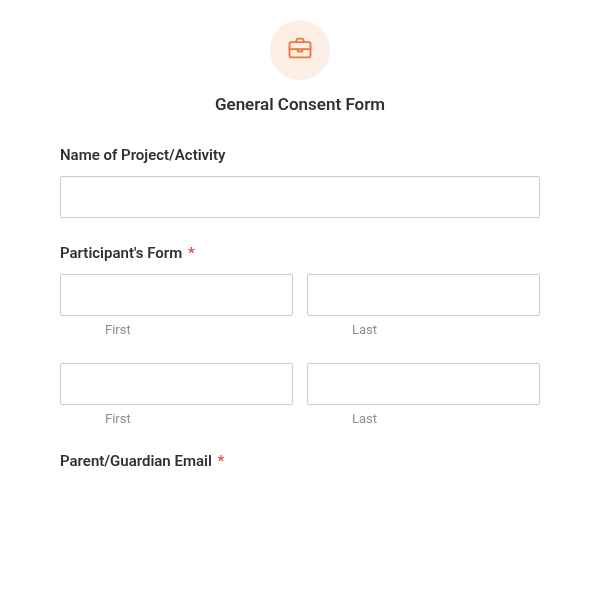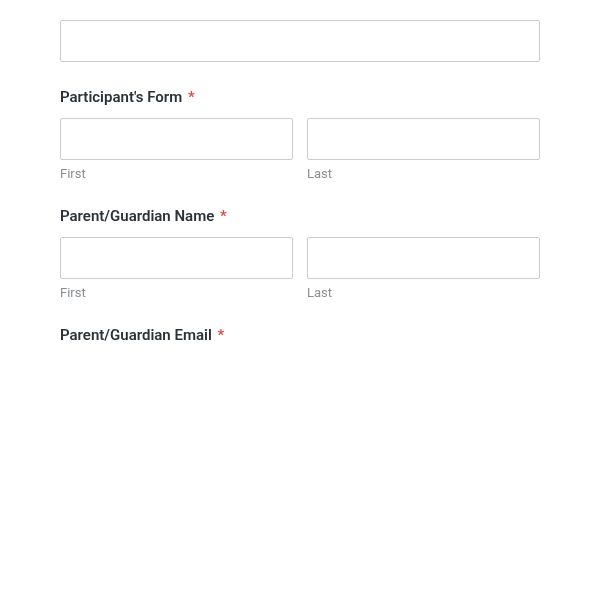--- a/index.html
+++ b/index.html
@@ -54,29 +54,46 @@
   }
   .row {
     display: flex;
     gap: 14px;
   }
   .col { flex: 1; display: flex; flex-direction: column; }
   .sublabel {
     font-size: 13px;
     color: #8a8f94;
     margin-top: 6px;
+    margin-left: 45px;
   }
 </style>
 </head>
 <body>
 
 <div class="page">
 
+  <div class="header">
+    <div class="icon-wrap">
+      <span>
+        <svg viewBox="0 0 24 24" fill="none" stroke="#e97a3a" stroke-width="1.6" stroke-linecap="round" stroke-linejoin="round">
+          <rect x="3" y="7" width="18" height="13" rx="1.5"></rect>
+          <path d="M3 13h18"></path>
+          <path d="M10 13v2h4v-2"></path>
+          <path d="M9 7V5.5A1.5 1.5 0 0 1 10.5 4h3A1.5 1.5 0 0 1 15 5.5V7"></path>
+        </svg>
+      </span>
+    </div>
+    <h1 class="form-title">General Consent Form</h1>
+  </div>
 
   <div class="field-group">
+    <label class="field-label">
+      <span>Name of Project/Activity</span>
+    </label>
     <input type="text" class="text-input" value="" style="">
   </div>
 
   <div class="field-group">
     <label class="field-label">
       <span>Participant's Form</span>
       <span class="required">*</span>
     </label>
     <div class="row">
       <div class="col">
@@ -84,24 +101,20 @@
         <span class="sublabel">First</span>
       </div>
       <div class="col">
         <input type="text" class="text-input" value="" style="">
         <span class="sublabel">Last</span>
       </div>
     </div>
   </div>
 
   <div class="field-group">
-    <label class="field-label">
-      <span>Parent/Guardian Name</span>
-      <span class="required">*</span>
-    </label>
     <div class="row">
       <div class="col">
         <input type="text" class="text-input" value="" style="">
         <span class="sublabel">First</span>
       </div>
       <div class="col">
         <input type="text" class="text-input" value="" style="">
         <span class="sublabel">Last</span>
       </div>
     </div>

